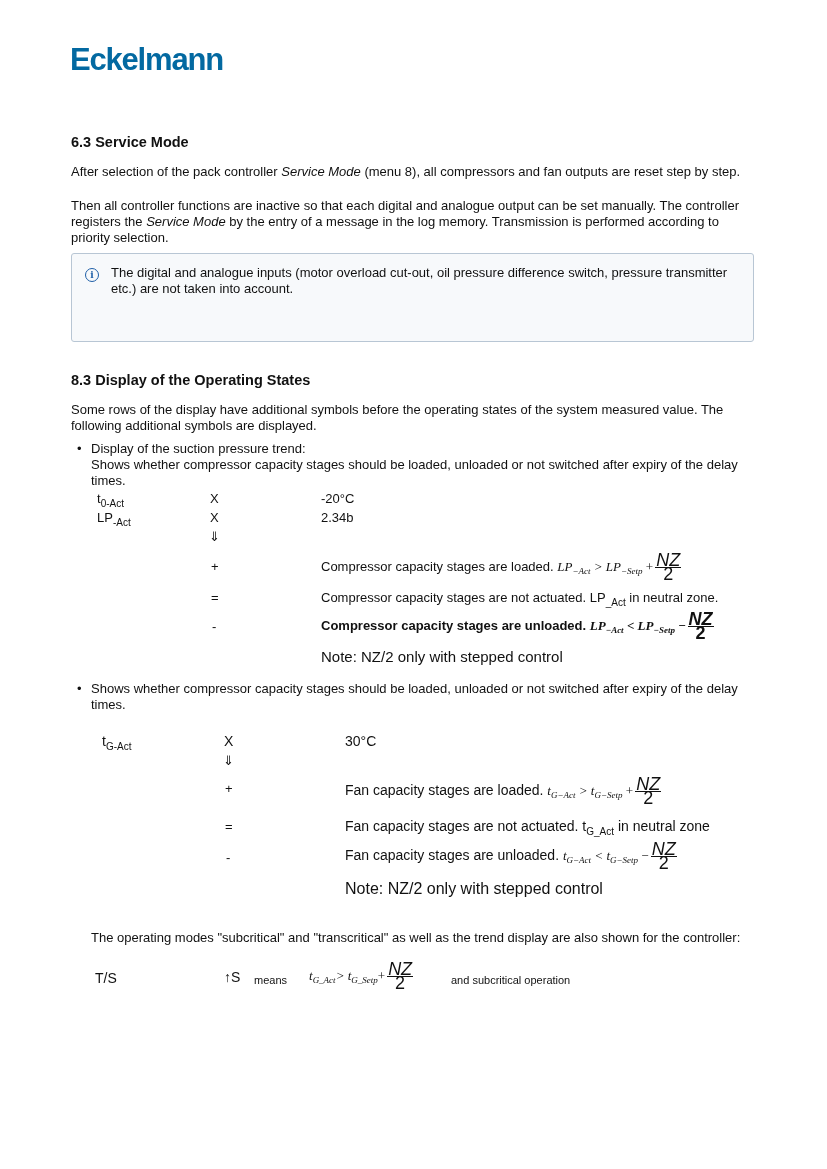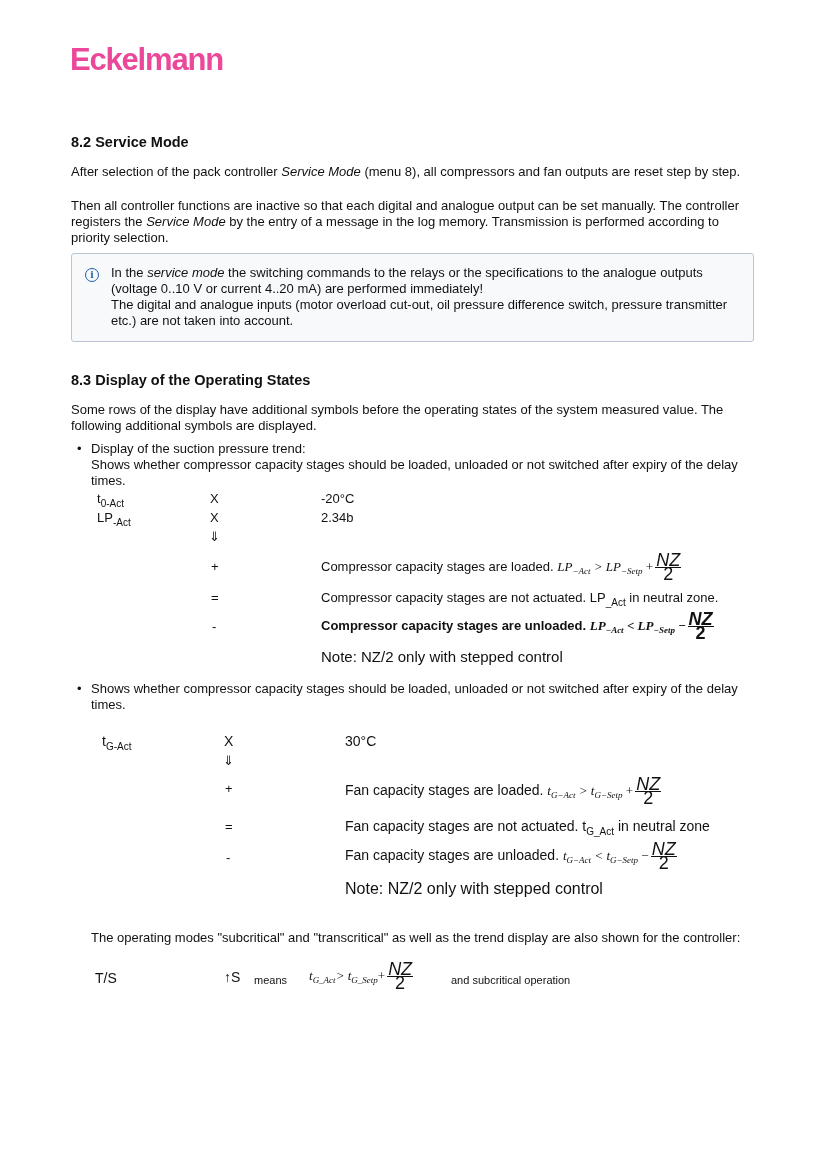--- a/index.html
+++ b/index.html
@@ -4,21 +4,21 @@
   <style>
     html, body { margin: 0; padding: 0; background: #ffffff; }
     body {
       width: 827px; height: 1169px; position: relative; overflow: hidden;
       font-family: "Liberation Sans", sans-serif; color: #111;
       font-size: 13px; line-height: 16px;
     }
     .abs { position: absolute; }
     .logo {
       left: 70px; top: 40px; font-size: 31px; font-weight: bold;
-      color: #ec4899; letter-spacing: -1.2px; line-height: 40px;
+      color: #0369a1; letter-spacing: -1.2px; line-height: 40px;
     }
     .h2 { left: 71px; font-size: 14.5px; font-weight: bold; line-height: 18px; }
     .para { left: 71px; width: 690px; }
     .para em { font-style: italic; }
     .infobox {
       left: 71px; top: 253px; width: 683px; height: 89px;
       border: 1px solid #b8c6d4; border-radius: 3px; background: #f7f9fb;
       box-sizing: border-box;
     }
     .info-icon {
@@ -38,28 +38,27 @@
     .frac .den { display: block; font-style: normal; }
     .note { font-size: 15px; }
     .footer { top: 1173px; font-size: 17px; }
     .small { font-size: 11px; }
   </style>
 </head>
 <body>
 
 <div class="abs logo">Eckelmann</div>
 
-<div class="abs h2" style="top:133px;">8.2  Service Mode</div>
+<div class="abs h2" style="top:133px;">6.3  Service Mode</div>
 <div class="abs para" style="top:164px;"><span>After selection of the pack controller </span><em>Service Mode</em><span> (menu 8), all compressors and fan outputs are reset step by step.</span></div>
 <div class="abs para" style="top:198px;"><span>Then all controller functions are inactive so that each digital and analogue output can be set manually. The controller registers the </span><em>Service Mode</em><span> by the entry of a message in the log memory. Transmission is performed according to priority selection.</span></div>
 
 <div class="abs infobox">
   <div class="abs info-icon">i</div>
   <div class="abs info-text">
-    <div><span>In the </span><em>service mode</em><span> the switching commands to the relays or the specifications to the analogue outputs (voltage 0..10 V or current 4..20 mA) are performed immediately!</span></div>
     <div>The digital and analogue inputs (motor overload cut-out, oil pressure difference switch, pressure transmitter etc.) are not taken into account.</div>
   </div>
 </div>
 
 <div class="abs h2" style="top:371px;">8.3  Display of the Operating States</div>
 <div class="abs para" style="top:402px;">Some rows of the display have additional symbols before the operating states of the system measured value. The following additional symbols are displayed.</div>
 
 <div class="abs bullet-dot" style="top:441px;">•</div>
 <div class="abs bullet-text" style="top:441px;">
   <div>Display of the suction pressure trend:</div>

